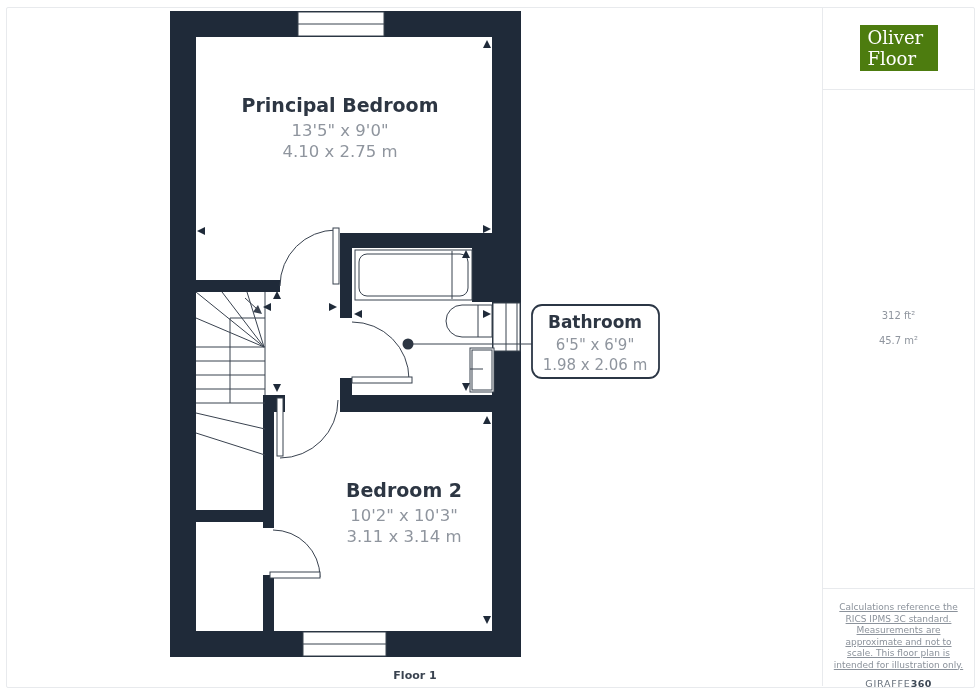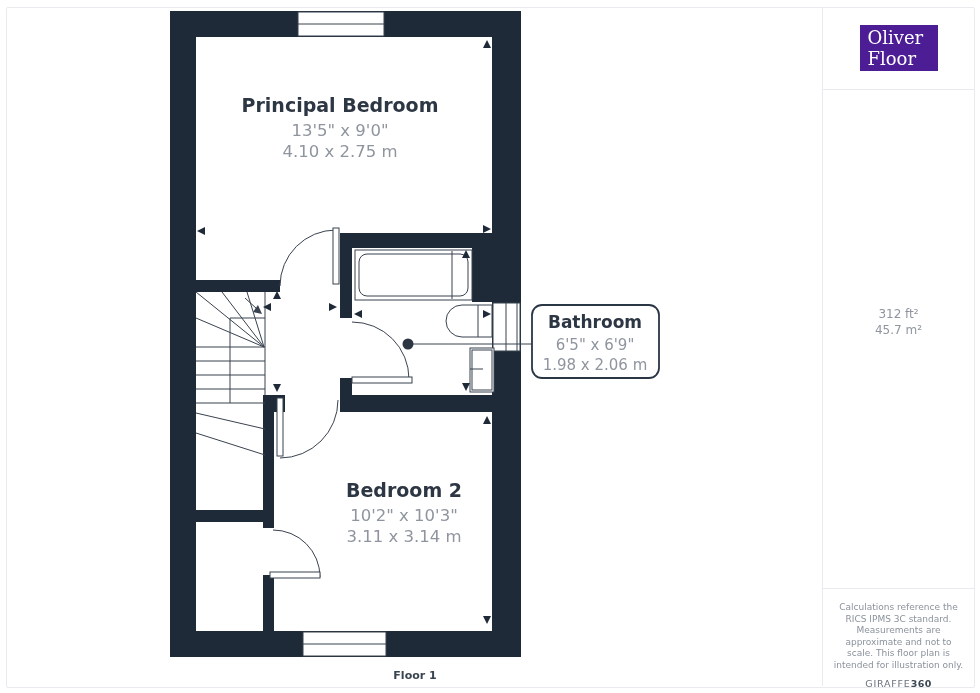--- a/index.html
+++ b/index.html
@@ -13,33 +13,33 @@
   .room-dims{font-size:16.5px;fill:#8f959e;}
   .callout-name{font-size:17px;font-weight:700;fill:#2d3643;}
   .callout-dims{font-size:15px;fill:#8f959e;}
   .floor-label{font-size:11px;font-weight:700;fill:#39424f;}
 
   
   .sidebar{position:absolute;left:822px;top:7px;width:151px;height:679px;
            border-left:1px solid #e8eaed;}
   .sb-section{position:absolute;left:0;width:100%;box-sizing:border-box;}
   .sb-logo{top:0;height:82px;display:flex;align-items:center;justify-content:center;}
-  .logo-box{width:78px;height:46px;background:#4c1d95;color:#fff;
+  .logo-box{width:78px;height:46px;background:#4d7c0f;color:#fff;
             font-family:"DejaVu Serif","Liberation Serif",serif;
             font-size:18px;line-height:21px;padding:2px 0 0 8px;box-sizing:border-box;}
   .sb-area{top:82px;height:462px;border-top:1px solid #e8eaed;
            display:flex;flex-direction:column;align-items:center;justify-content:center;}
   .area-label{font-size:11.5px;font-weight:700;color:#3a4350;}
   .area-label sup{font-size:6.5px;}
-  .area-val{font-size:12px;color:#8f959e;margin-top:2px;}
+  .area-val{font-size:10px;color:#8f959e;margin-top:14px;}
   .sb-footnote{top:544px;height:37px;border-top:1px solid #e8eaed;
            display:flex;align-items:center;justify-content:center;
            font-size:9px;color:#8b929b;}
   .sb-disclaimer{top:581px;height:98px;border-top:1px solid #e8eaed;text-align:center;}
-  .disc-text{margin:13px auto 0;width:134px;font-size:9px;line-height:11.5px;color:#8b929b;}
+  .disc-text{margin:13px auto 0;width:134px;font-size:9px;line-height:11.5px;color:#8b929b;text-decoration:underline;}
   .brand{margin-top:7px;font-size:9.5px;letter-spacing:0.8px;color:#68717c;}
   .brand b{color:#3c4754;font-weight:700;letter-spacing:0.4px;}
 </style>
 </head>
 <body>
 
 <div class="page">
   <div class="page-border"></div>
 
   <svg width="980" height="693" viewBox="0 0 980 693">

